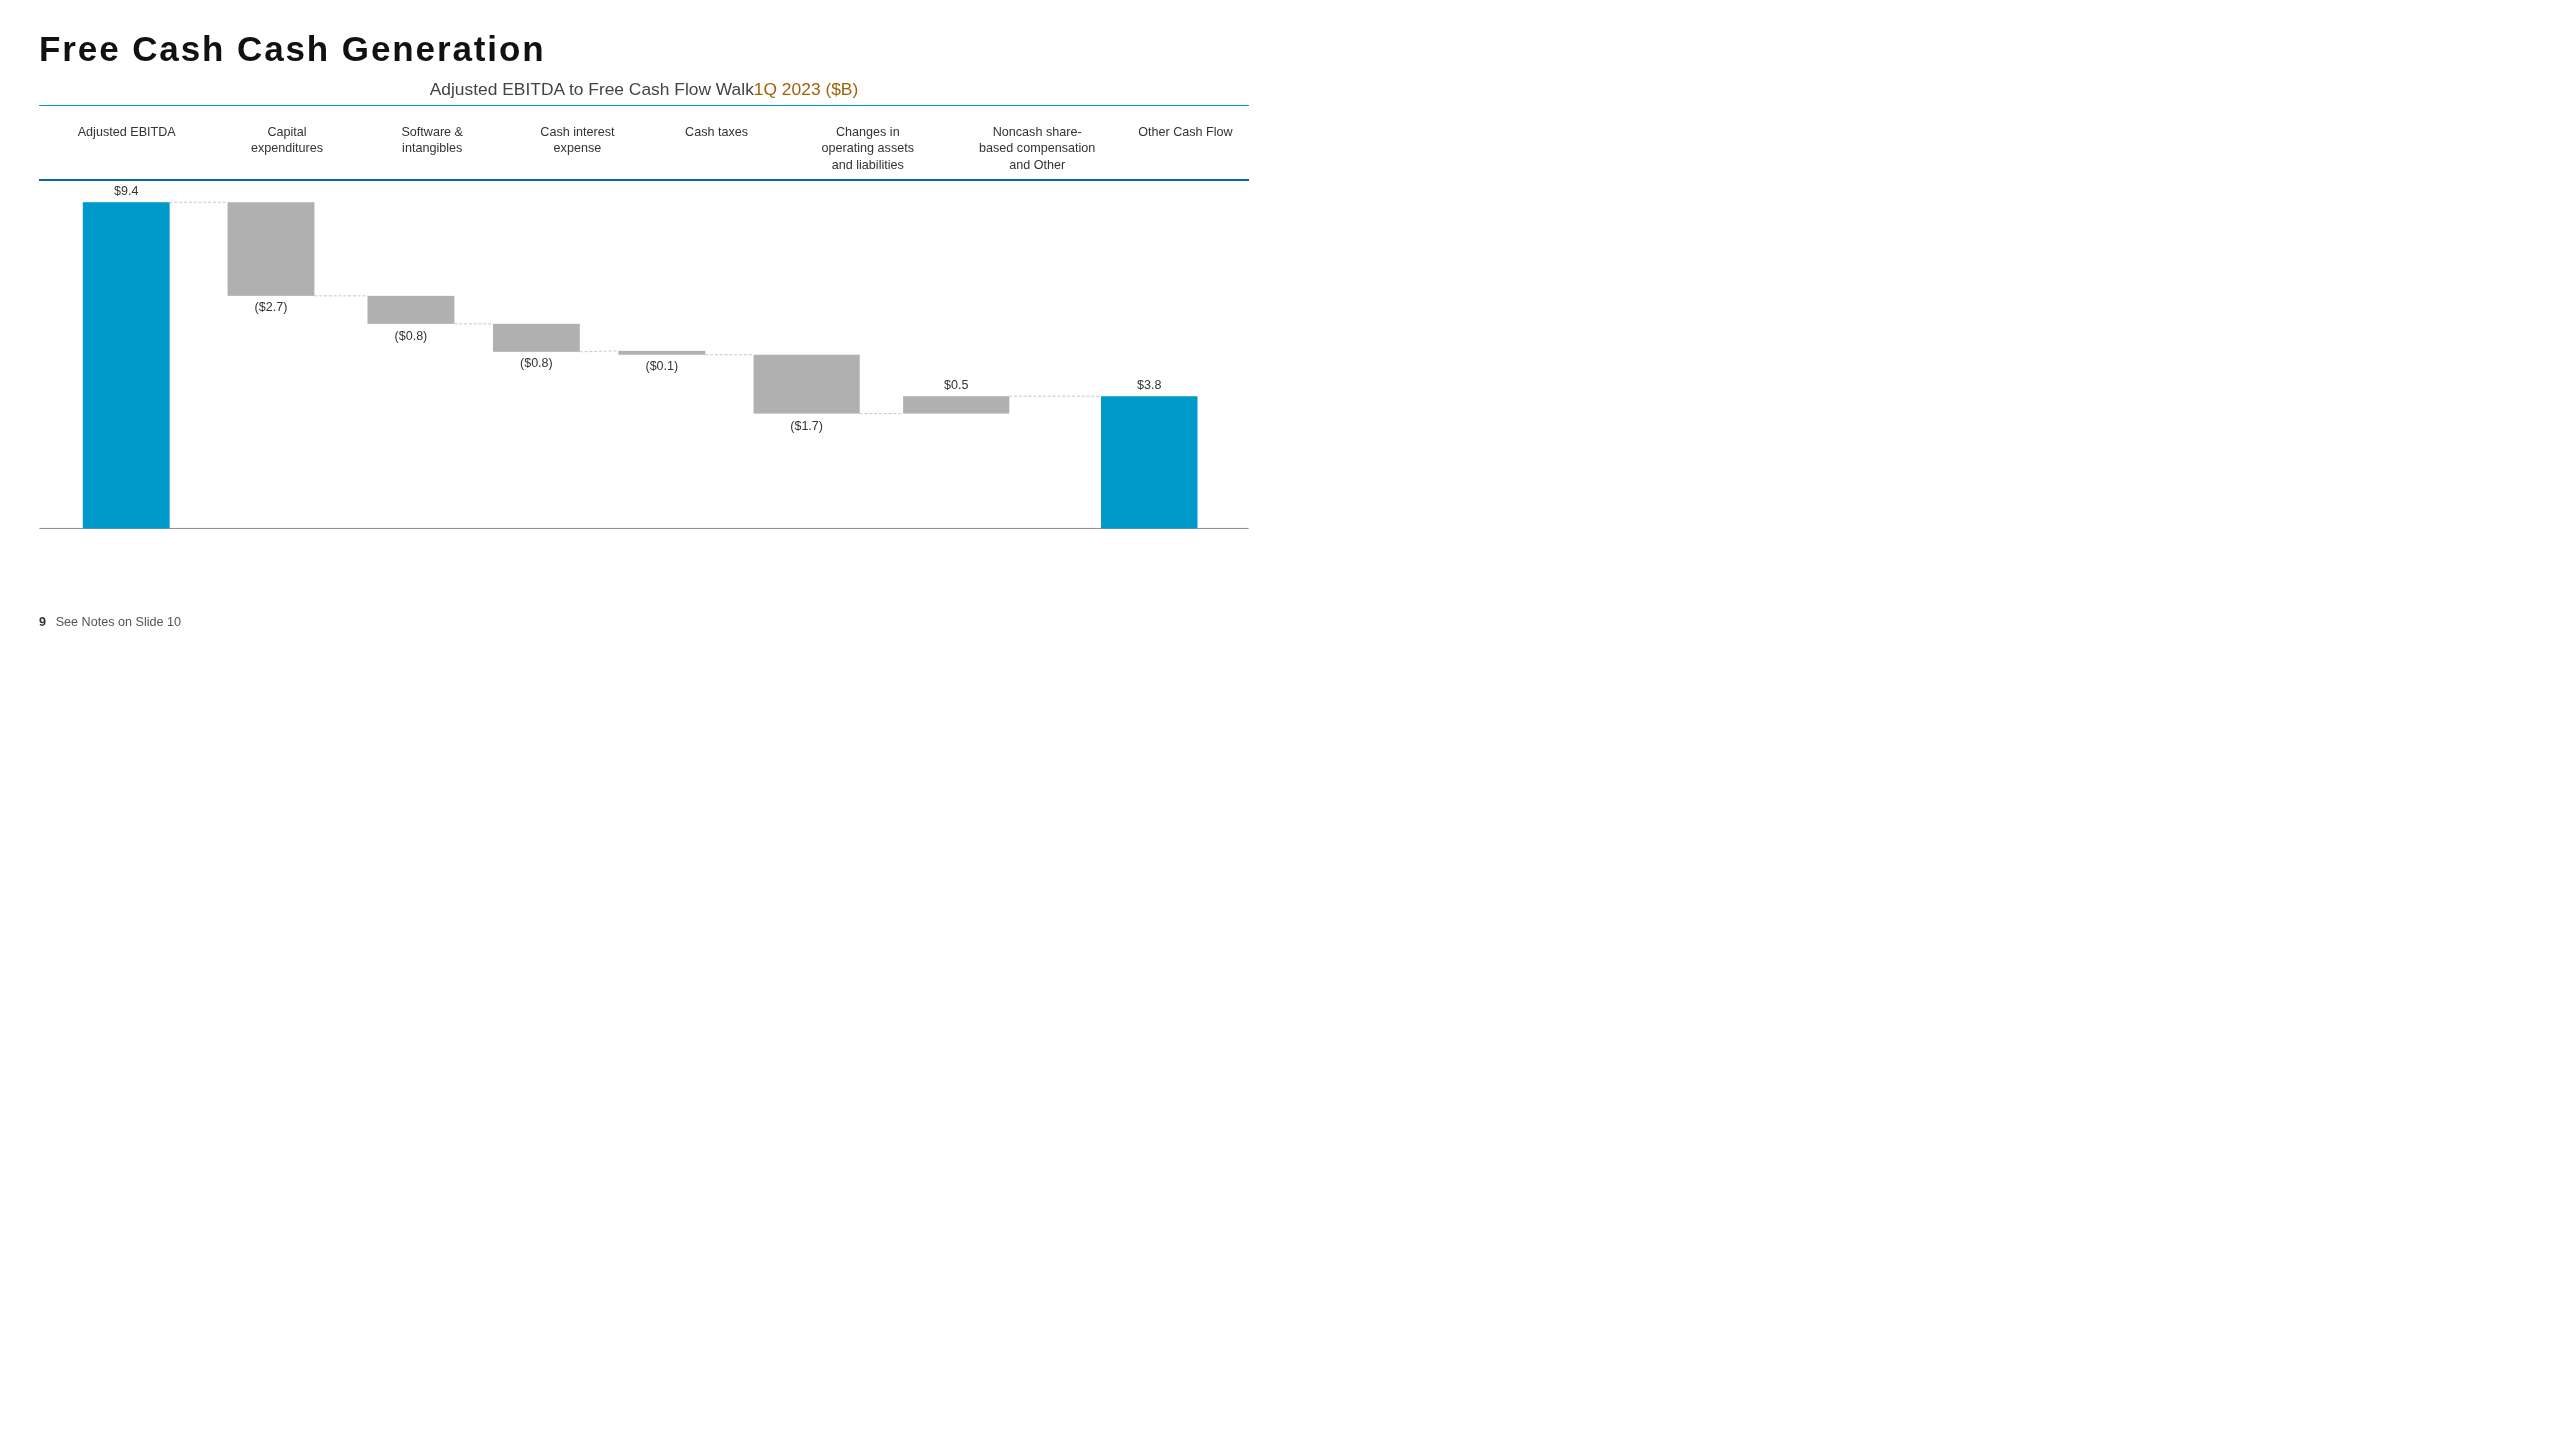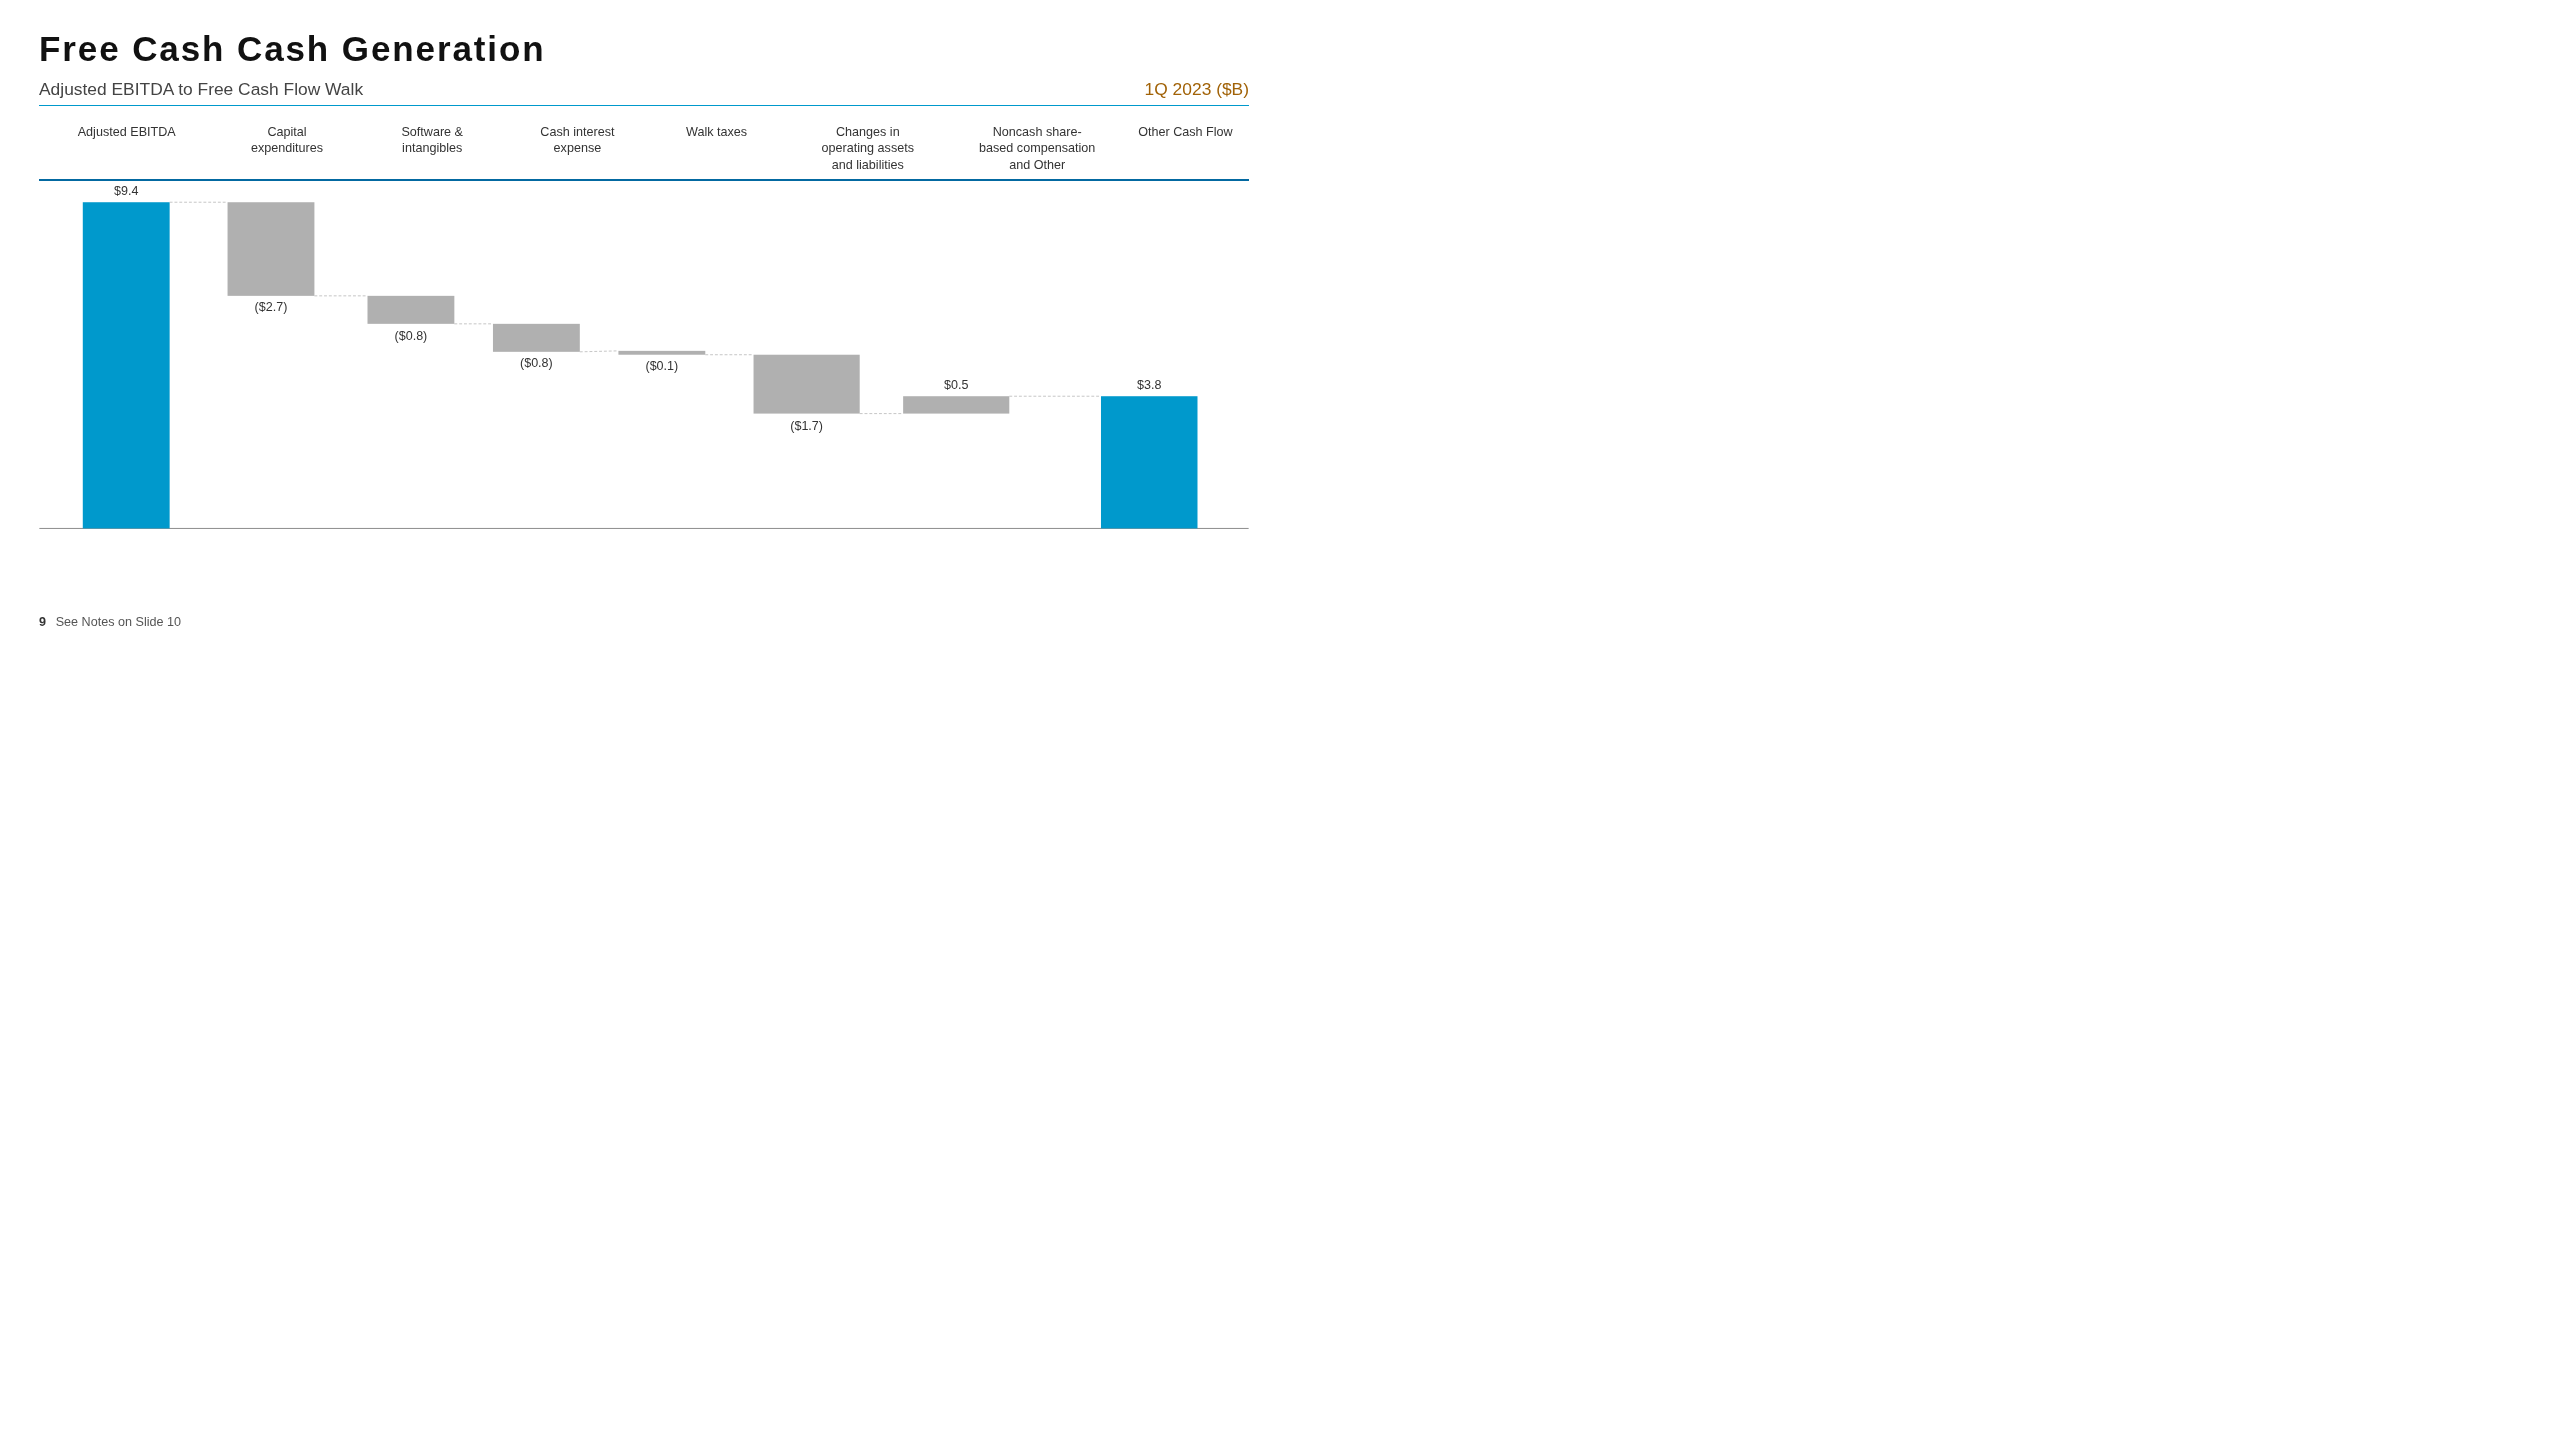--- a/index.html
+++ b/index.html
@@ -12,21 +12,21 @@
     }
     .main-title {
       font-size: 35px;
       font-weight: 900;
       color: #111;
       letter-spacing: 1.9px;
       margin-bottom: 9.7px;
     }
     .subtitle-row {
       display: flex;
-      justify-content: space-between;
+      justify-content: center;
       align-items: center;
       margin-bottom: 5.8px;
     }
     .subtitle {
       font-size: 17.4px;
       color: #444;
       font-weight: 400;
     }
     .period {
       font-size: 17.4px;
@@ -79,21 +79,21 @@
 
 <hr class="divider">
 
 <div class="chart-area">
   
   <div class="columns-header">
     <div class="col-header" style="width:14.5%">Adjusted EBITDA</div>
     <div class="col-header" style="width:12%">Capital<br>expenditures</div>
     <div class="col-header" style="width:12%">Software &amp;<br>intangibles</div>
     <div class="col-header" style="width:12%">Cash interest<br>expense</div>
-    <div class="col-header" style="width:11%">Walk taxes</div>
+    <div class="col-header" style="width:11%">Cash taxes</div>
     <div class="col-header" style="width:14%">Changes in<br>operating assets<br>and liabilities</div>
     <div class="col-header" style="width:14%">Noncash share-<br>based compensation<br>and Other</div>
     <div class="col-header" style="width:10.5%">Other Cash Flow</div>
   </div>
 
   
   <svg width="100%" height="415" viewBox="0 0 1253 430" style="margin-top:0;">
 
     <line x1="0" y1="360" x2="1253" y2="360" stroke="#888" stroke-width="1"></line>
 

